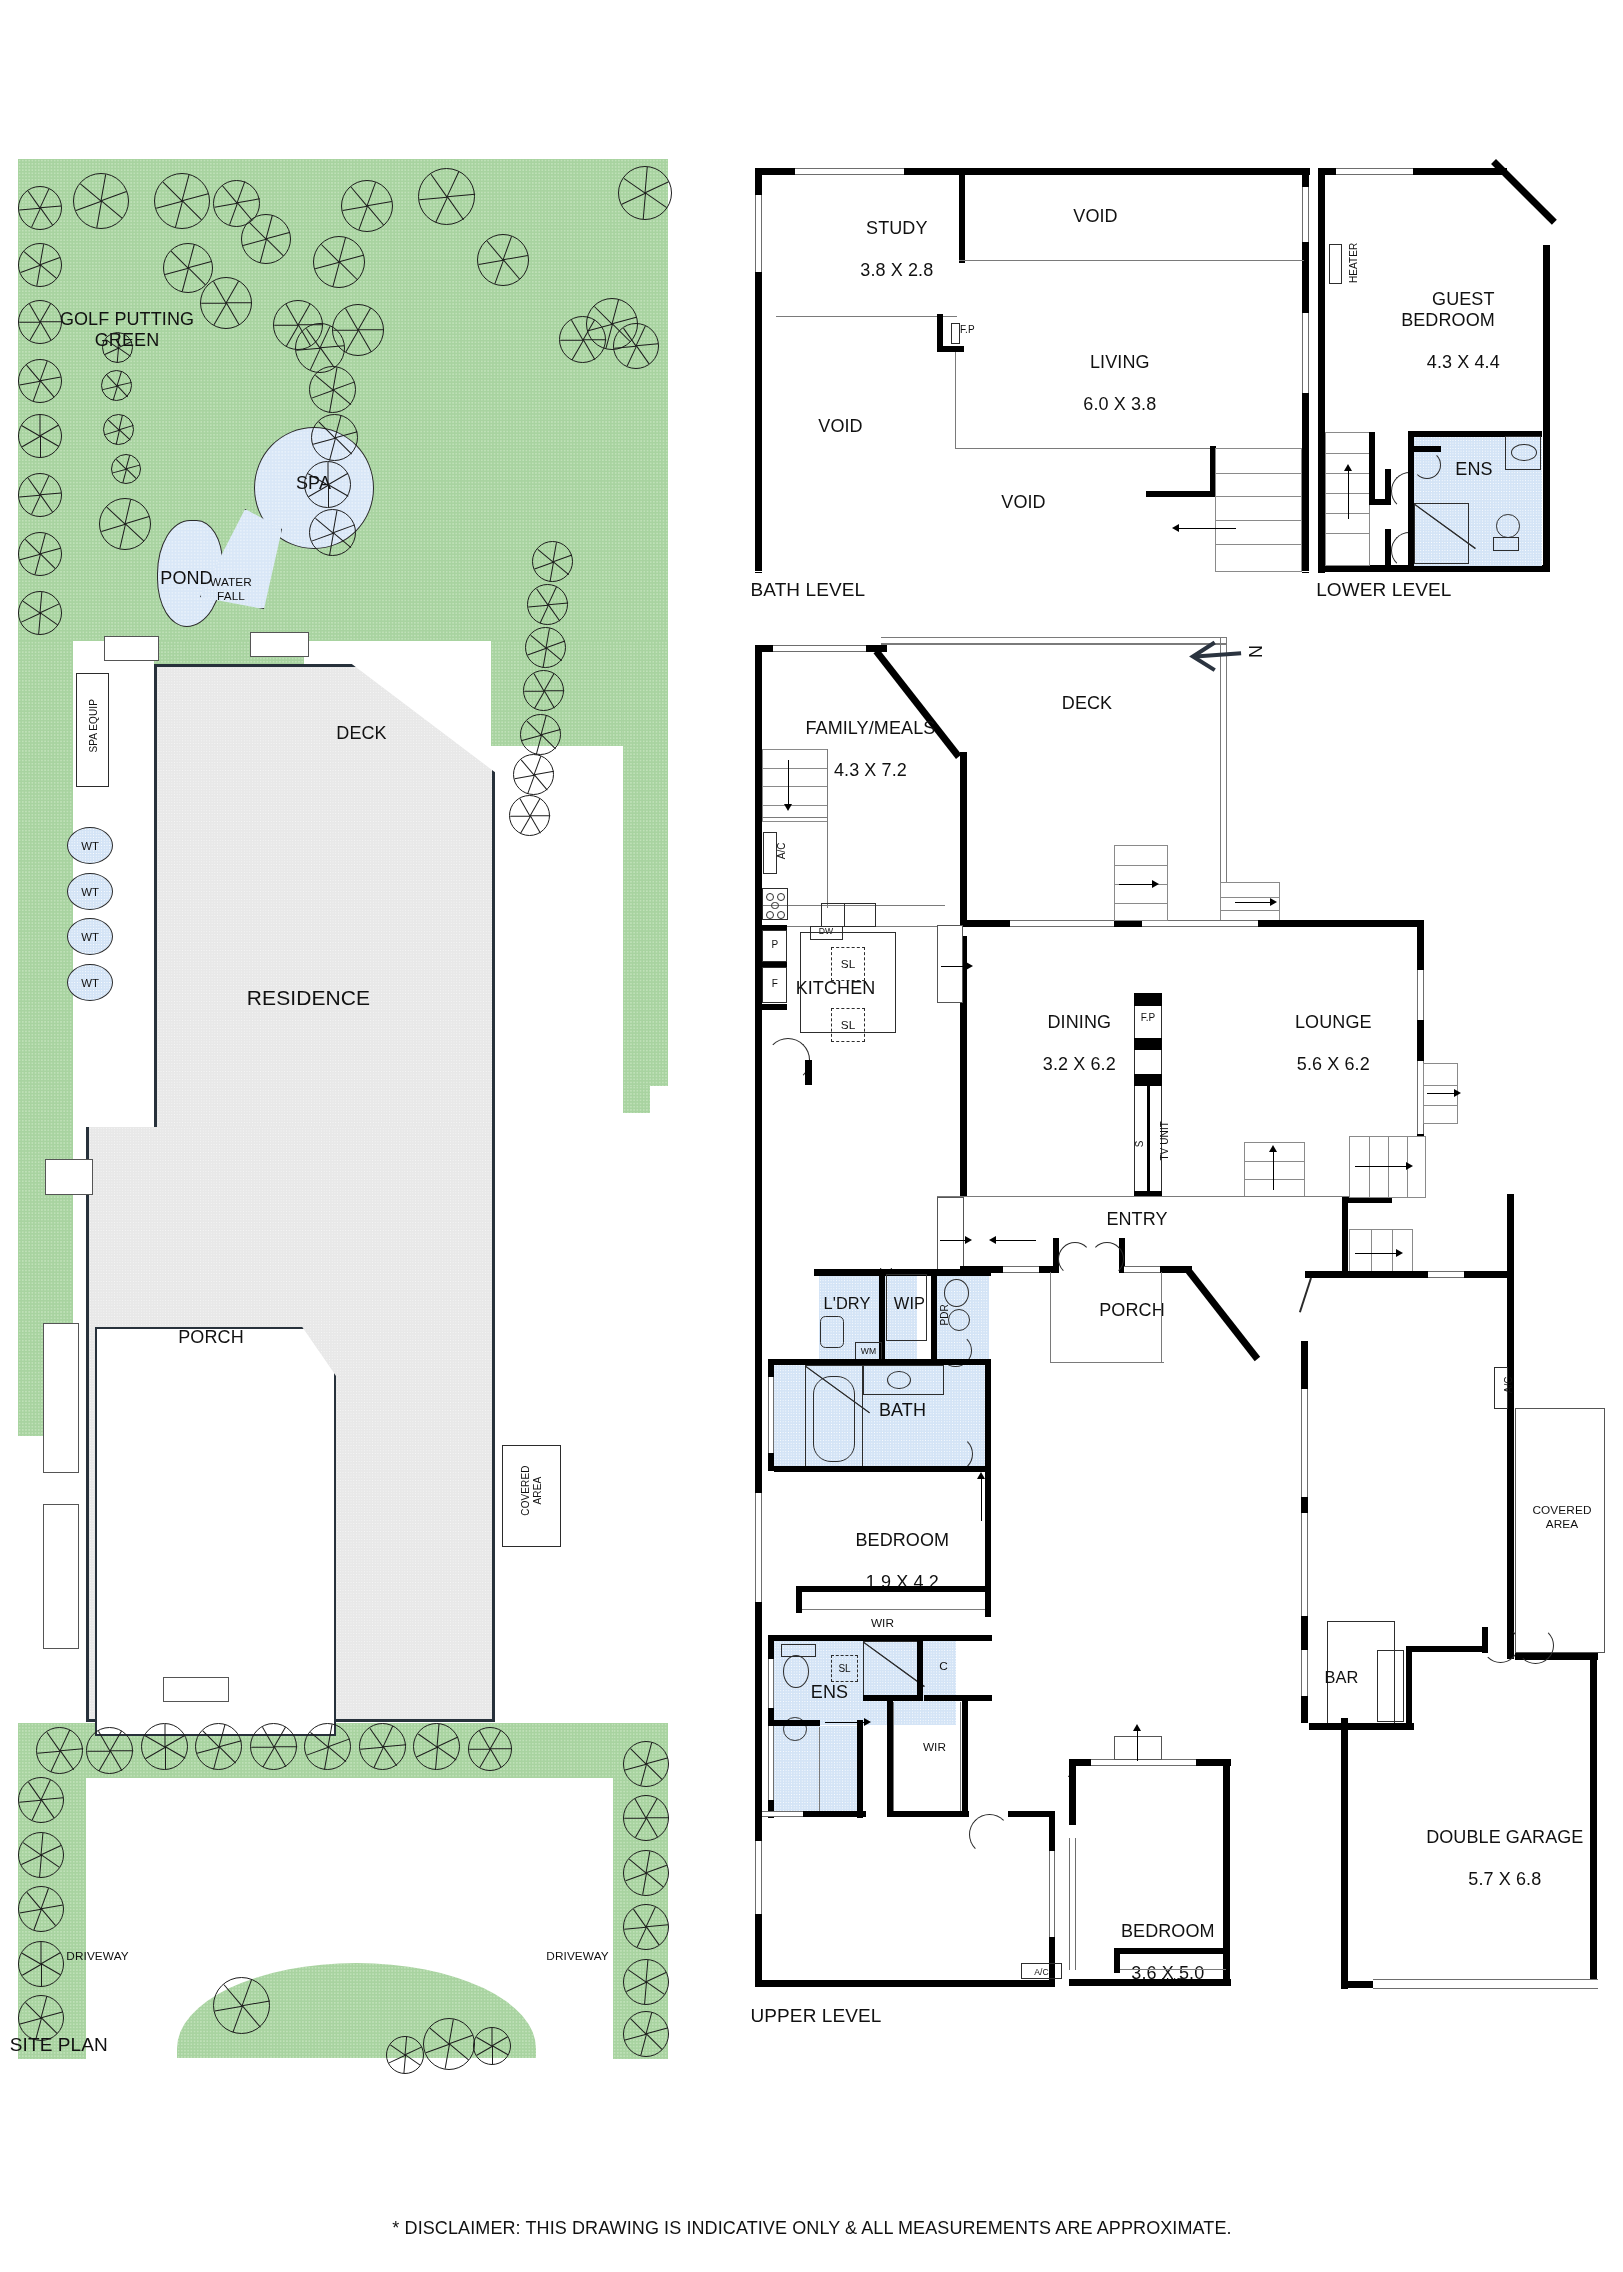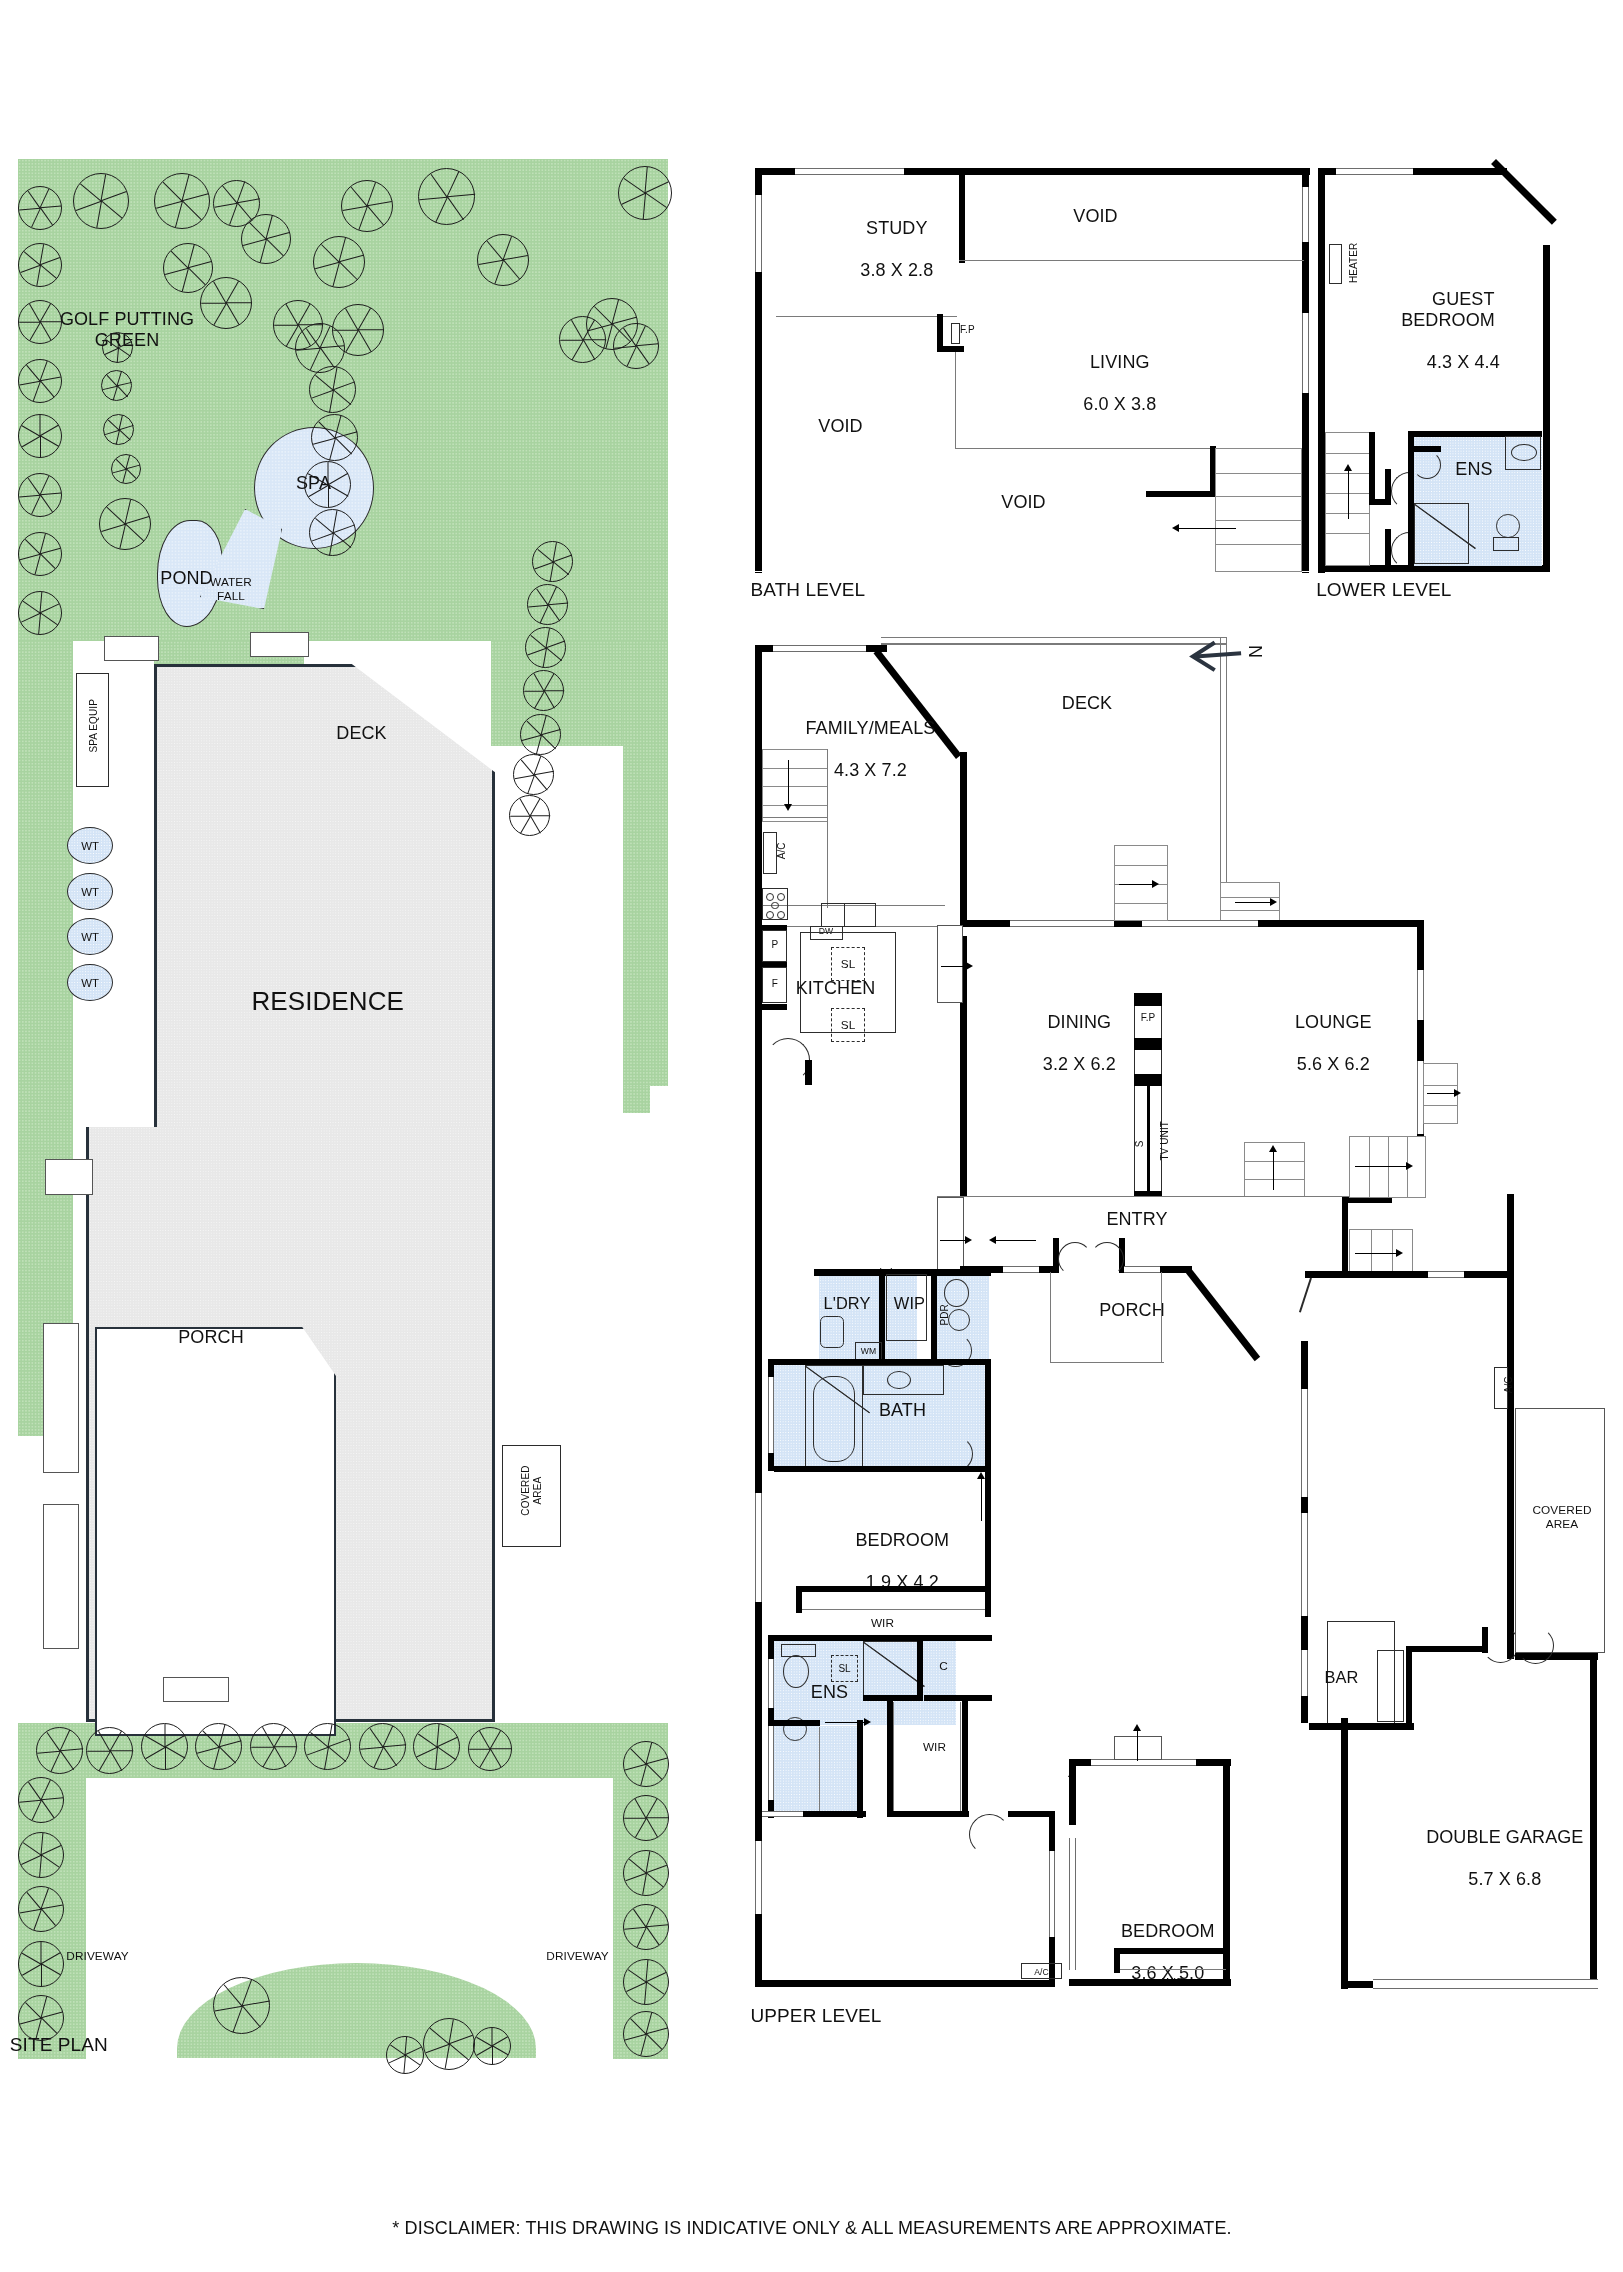--- a/index.html
+++ b/index.html
@@ -144,21 +144,21 @@
     <div class="wt" style="left:49px;top:805px;">
       <span>WT</span>
       </div>
 
     <div class="lbl room" style="left:27px;top:150px;width:164px;">GOLF PUTTING
 GREEN</div>
     <div class="lbl room" style="left:259px;top:314px;width:73px;">SPA</div>
     <div class="lbl small" style="left:179px;top:417px;width:68px;">WATER
 FALL</div>
     <div class="lbl room" style="left:130px;top:409px;width:77px;">POND</div>
-    <div class="lbl room" style="left:195px;top:827px;width:191px;font-size:26px;text-align:right;">RESIDENCE</div>
+    <div class="lbl room" style="left:195px;top:827px;width:191px;font-size:21px;">RESIDENCE</div>
     <div class="lbl room" style="left:298px;top:564px;width:91px;">DECK</div>
     <div class="lbl room" style="left:136px;top:1168px;width:114px;">PORCH</div>
     <div class="lbl tiny rot90" style="left:37px;top:561px;width:77px;">SPA EQUIP</div>
     <div class="lbl tiny rot90" style="left:476px;top:1320px;width:75px;">COVERED
 AREA</div>
     <div class="lbl small" style="left:25px;top:1791px;width:109px;">DRIVEWAY</div>
     <div class="lbl small" style="left:505px;top:1791px;width:109px;">DRIVEWAY</div>
 
     <div class="lbl level" style="left:-8.2px;top:1875px;width:182px;">SITE PLAN</div>
   <div class="tree" style="left: 55px; top: 13.6px; width: 54px; height: 54px;">

